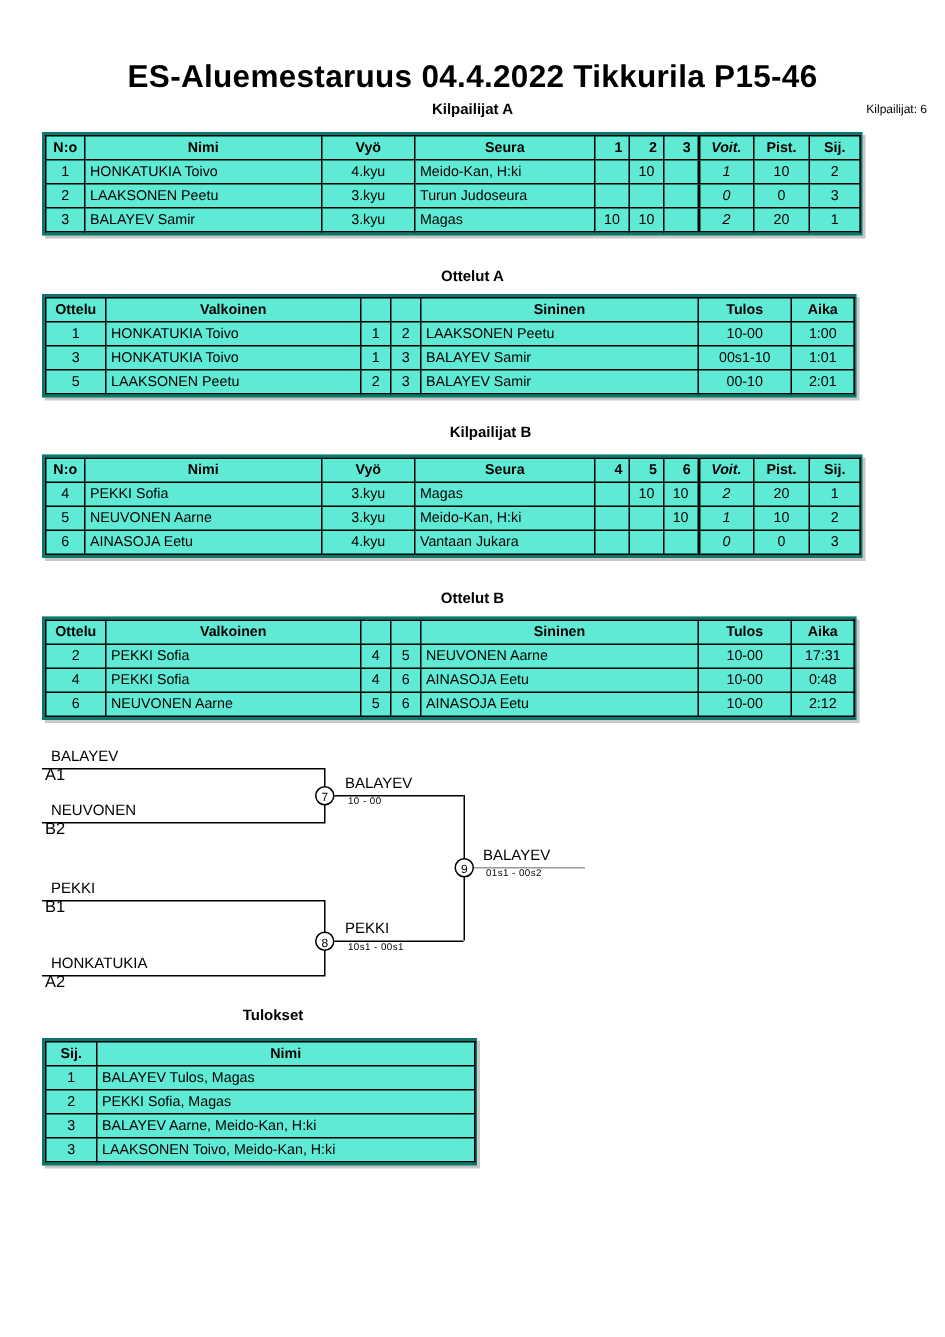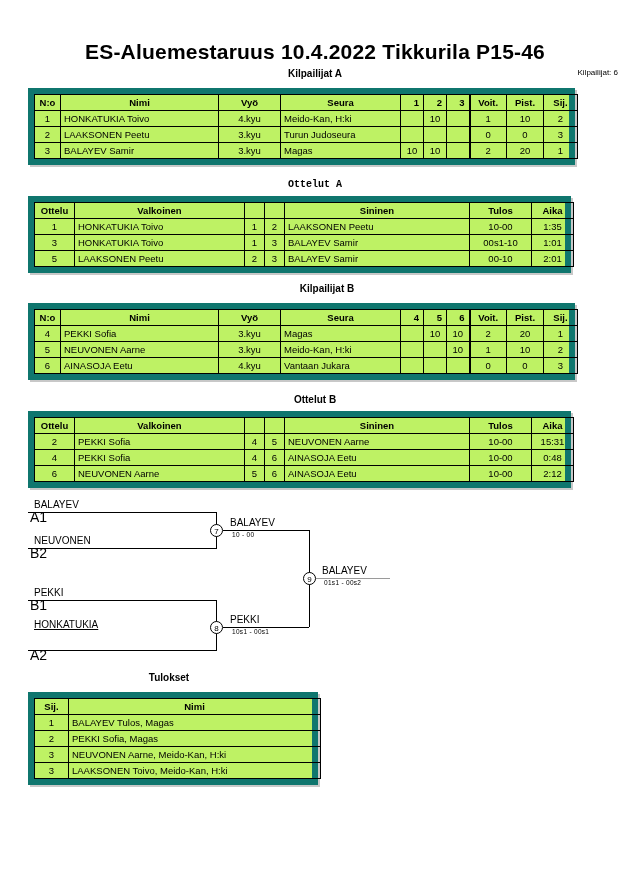--- a/index.html
+++ b/index.html
@@ -45,22 +45,22 @@
     font-weight: bold;
   }
   .caption.left-block {
     width: 330px;
   }
 
   
   .tbl-wrap {
     position: absolute;
     box-sizing: border-box;
-    border: 6px solid #0f766e;
-    background: #bef264;
+    border: 2px solid #0f766e;
+    background: #5eead4;
     box-shadow: 2px 2px 0 0 #c8c8c8;
   }
   table.grid {
     border-collapse: collapse;
     width: 100%;
     font-size: 9.5px;
     table-layout: fixed;
   }
   table.grid th,
   table.grid td {
@@ -71,39 +71,39 @@
     overflow: hidden;
     white-space: nowrap;
   }
   table.grid th {
     font-weight: bold;
     text-align: center;
   }
   table.grid td.c { text-align: center; }
   table.grid td.l { text-align: left; }
   table.grid th.r { text-align: right; padding-right: 4px; }
-  .thick-left { border-left: 2px solid #000000 !important; }
+  .thick-left { border-left: 2px solid #000000 !important; font-style: italic; }
 
   
   .bracket {
     position: absolute;
     left: 0;
     top: 495px;
     width: 580px;
     height: 180px;
   }
   .bk-name {
     position: absolute;
     font-size: 10px;
     white-space: nowrap;
     line-height: 11px;
   }
   .bk-seed {
     position: absolute;
-    font-size: 14px;
+    font-size: 11px;
     white-space: nowrap;
     line-height: 9px;
   }
   .bk-score {
     position: absolute;
     font-size: 6.5px;
     white-space: nowrap;
     line-height: 8px;
     letter-spacing: 0.3px;
   }
@@ -131,21 +131,21 @@
   }
   .bk-h-thin {
     position: absolute;
     height: 0;
     border-top: 1px solid #9a9a9a;
   }
 </style>
 </head>
 <body>
 
-<div class="title">ES-Aluemestaruus  10.4.2022  Tikkurila   P15-46</div>
+<div class="title">ES-Aluemestaruus  04.4.2022  Tikkurila   P15-46</div>
 <div class="entrants-count">Kilpailijat: 6</div>
 
 <div class="caption" style="top:68px;">Kilpailijat A</div>
 <div class="tbl-wrap" style="left:28px; top:88px; width:547px;">
   <table class="grid">
     <colgroup>
       <col style="width:26px">
         <col style="width:158px">
         <col style="width:62px">
         <col style="width:120px">
@@ -204,21 +204,21 @@
         <td class="c">10</td>
         <td class="c"></td>
         <td class="c thick-left">2</td>
         <td class="c">20</td>
         <td class="c">1</td>
       </tr>
     </tbody>
   </table>
 </div>
 
-<div class="caption" style="top:179px;font-family:Liberation Mono, monospace;">Ottelut A</div>
+<div class="caption" style="top:179px;">Ottelut A</div>
 <div class="tbl-wrap" style="left:28px; top:196px; width:543px;">
   <table class="grid">
     <colgroup>
       <col style="width:40px">
         <col style="width:170px">
       <col style="width:20px">
         <col style="width:20px">
       <col style="width:185px">
         <col style="width:62px">
         <col style="width:42px">
@@ -235,21 +235,21 @@
       </tr>
     </thead>
     <tbody>
       <tr>
         <td class="c">1</td>
         <td class="l">HONKATUKIA Toivo</td>
         <td class="c">1</td>
         <td class="c">2</td>
         <td class="l">LAAKSONEN Peetu</td>
         <td class="c">10-00</td>
-        <td class="c">1:35</td>
+        <td class="c">1:00</td>
       </tr>
       <tr>
         <td class="c">3</td>
         <td class="l">HONKATUKIA Toivo</td>
         <td class="c">1</td>
         <td class="c">3</td>
         <td class="l">BALAYEV Samir</td>
         <td class="c">00s1-10</td>
         <td class="c">1:01</td>
       </tr>
@@ -360,21 +360,21 @@
       </tr>
     </thead>
     <tbody>
       <tr>
         <td class="c">2</td>
         <td class="l">PEKKI Sofia</td>
         <td class="c">4</td>
         <td class="c">5</td>
         <td class="l">NEUVONEN Aarne</td>
         <td class="c">10-00</td>
-        <td class="c">15:31</td>
+        <td class="c">17:31</td>
       </tr>
       <tr>
         <td class="c">4</td>
         <td class="l">PEKKI Sofia</td>
         <td class="c">4</td>
         <td class="c">6</td>
         <td class="l">AINASOJA Eetu</td>
         <td class="c">10-00</td>
         <td class="c">0:48</td>
       </tr>
@@ -405,40 +405,40 @@
 
   <div class="bk-node" style="left:210px; top:29px;">7</div>
   <div class="bk-name" style="left:230px; top:22px;">BALAYEV</div>
   <div class="bk-h" style="left:223px; top:35px; width:86px;"></div>
   <div class="bk-score" style="left:232px; top:36px;">10 - 00</div>
 
   <div class="bk-name" style="left:34px; top:92px;">PEKKI</div>
   <div class="bk-h" style="left:28px; top:105px; width:188px;"></div>
   <div class="bk-seed" style="left:30px; top:106px;text-align:right;">B1</div>
 
-  <div class="bk-name" style="left:34px; top:124px;text-decoration:underline;">HONKATUKIA</div>
+  <div class="bk-name" style="left:34px; top:142px;">HONKATUKIA</div>
   <div class="bk-h" style="left:28px; top:155px; width:188px;"></div>
   <div class="bk-seed" style="left:30px; top:156px;">A2</div>
 
   <div class="bk-v" style="left:216px; top:105px; height:51px;"></div>
 
   <div class="bk-node" style="left:210px; top:126px;">8</div>
   <div class="bk-name" style="left:230px; top:119px;">PEKKI</div>
   <div class="bk-h" style="left:223px; top:132px; width:86px;"></div>
   <div class="bk-score" style="left:232px; top:133px;">10s1 - 00s1</div>
 
   <div class="bk-v" style="left:309px; top:35px; height:97px;"></div>
 
   <div class="bk-node" style="left:303px; top:77px;">9</div>
   <div class="bk-name" style="left:322px; top:70px;">BALAYEV</div>
   <div class="bk-h-thin" style="left:316px; top:83px; width:74px;"></div>
   <div class="bk-score" style="left:324px; top:84px;">01s1 - 00s2</div>
 </div>
 
-<div class="caption left-block" style="top:672px; left:4px;">Tulokset</div>
+<div class="caption left-block" style="top:672px; left:17px;">Tulokset</div>
 <div class="tbl-wrap" style="left:28px; top:692px; width:290px;">
   <table class="grid">
     <colgroup>
         <col style="width:34px">
         <col style="width:252px">
       </colgroup>
     <thead>
       <tr>
         <th>Sij.</th>
         <th>Nimi</th>
@@ -448,21 +448,21 @@
       <tr>
         <td class="c">1</td>
         <td class="l">BALAYEV Tulos, Magas</td>
       </tr>
       <tr>
         <td class="c">2</td>
         <td class="l">PEKKI Sofia, Magas</td>
       </tr>
       <tr>
         <td class="c">3</td>
-        <td class="l">NEUVONEN Aarne, Meido-Kan, H:ki</td>
+        <td class="l">BALAYEV Aarne, Meido-Kan, H:ki</td>
       </tr>
       <tr>
         <td class="c">3</td>
         <td class="l">LAAKSONEN Toivo, Meido-Kan, H:ki</td>
       </tr>
     </tbody>
   </table>
 </div>
 
 </body></html>

